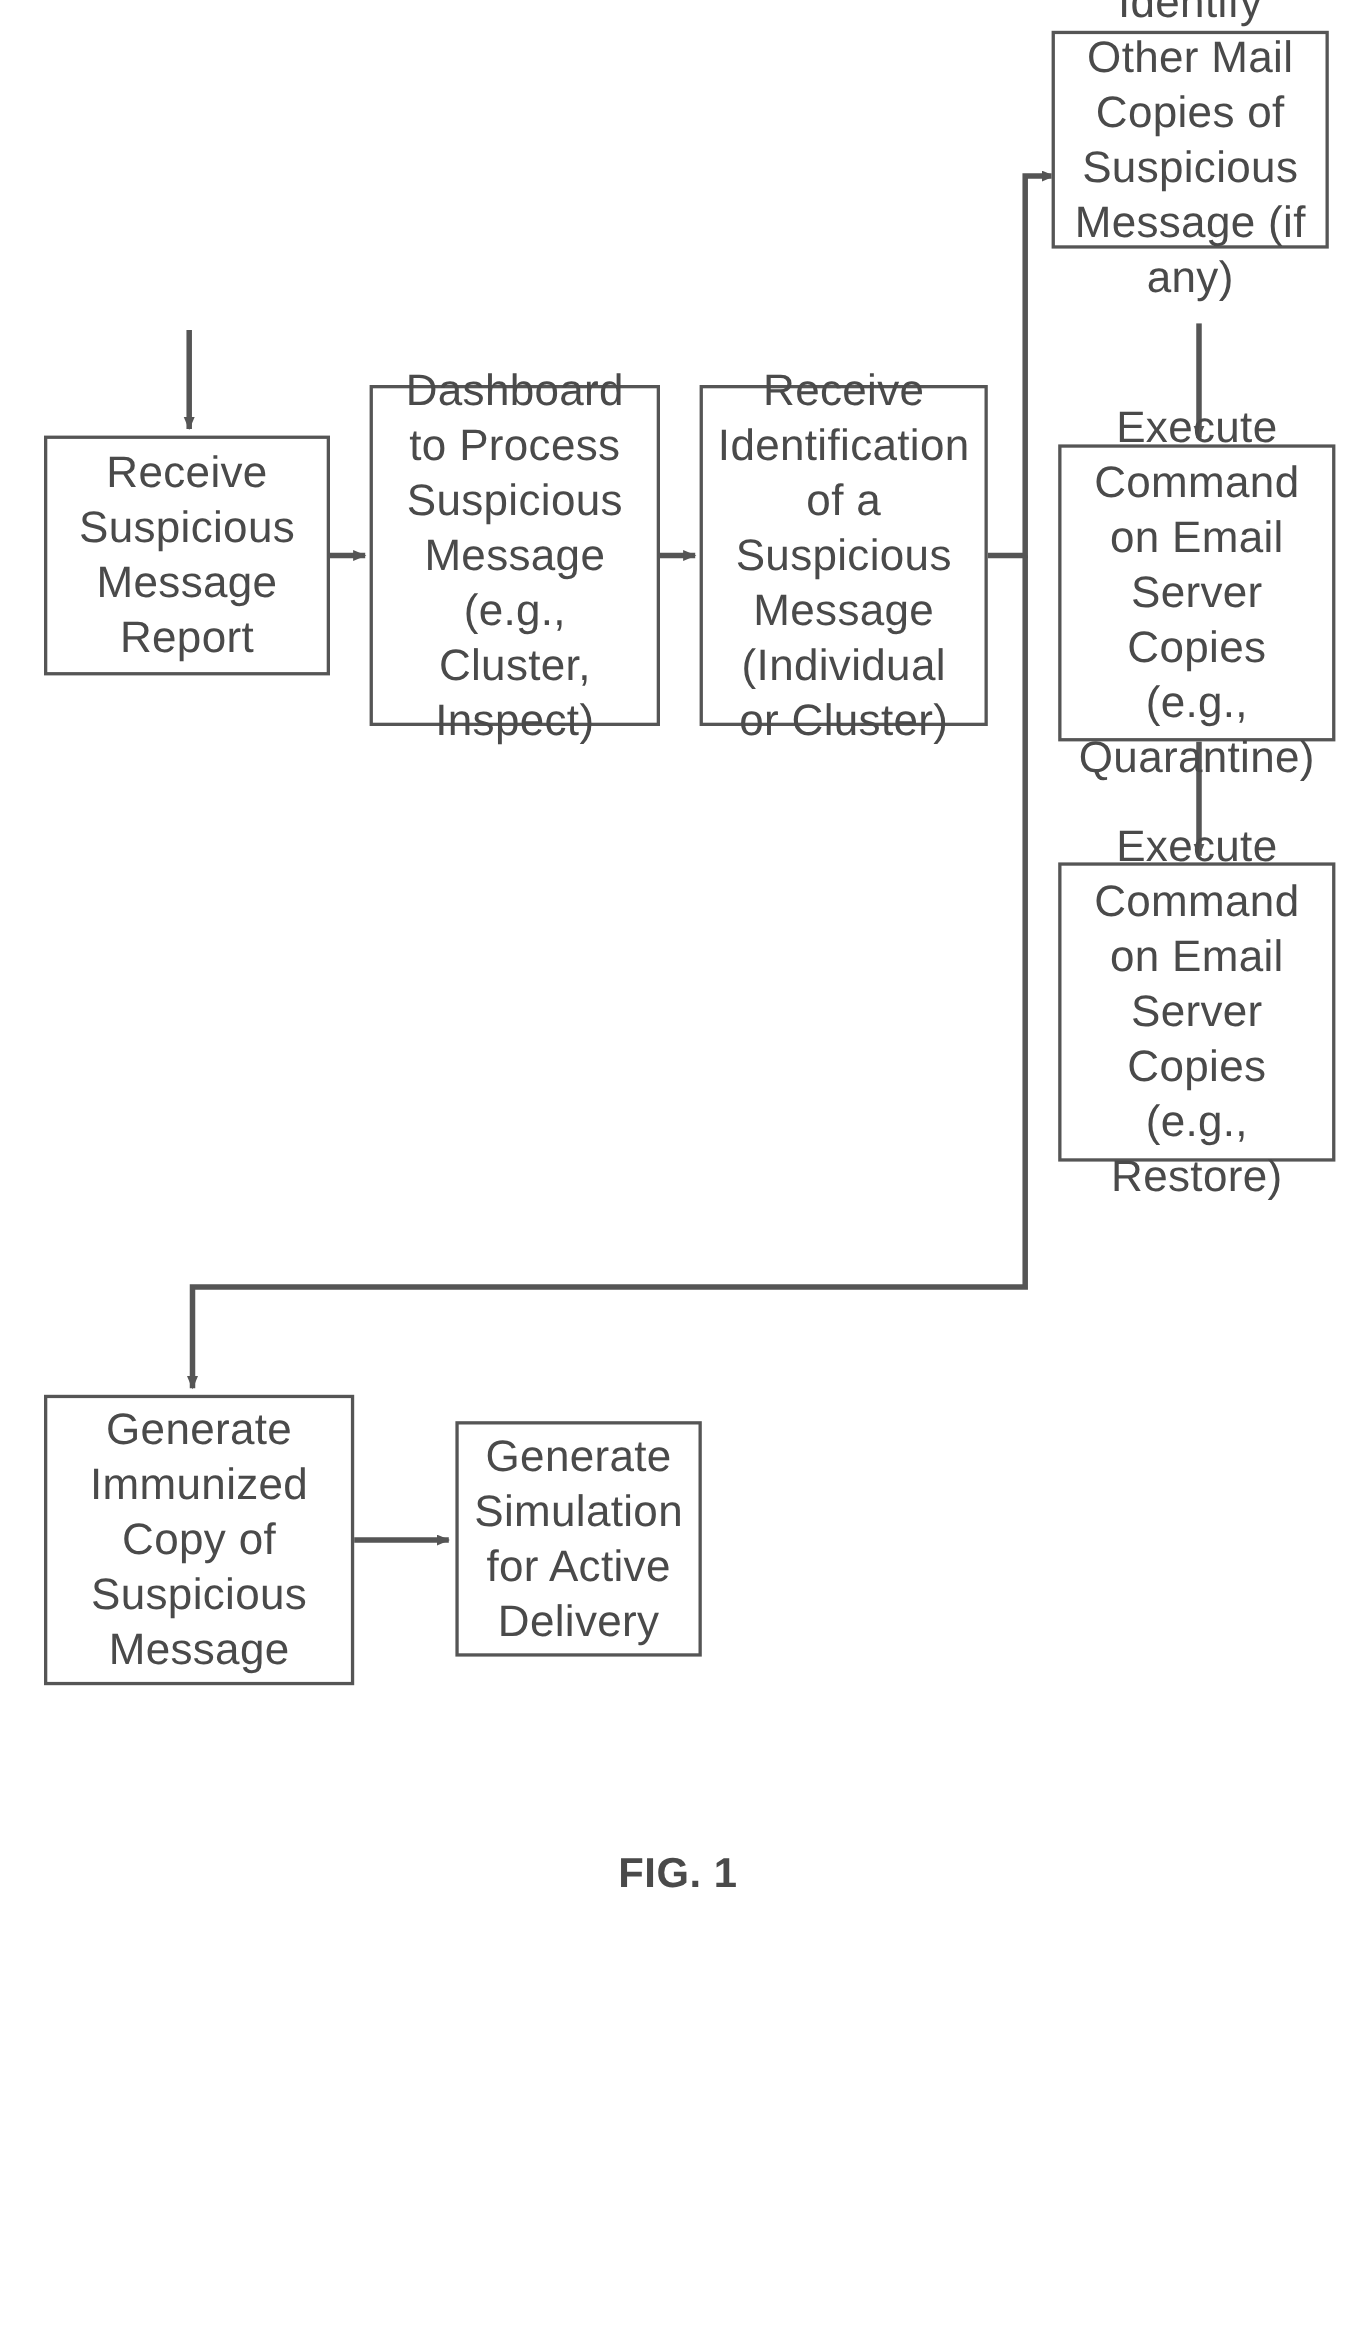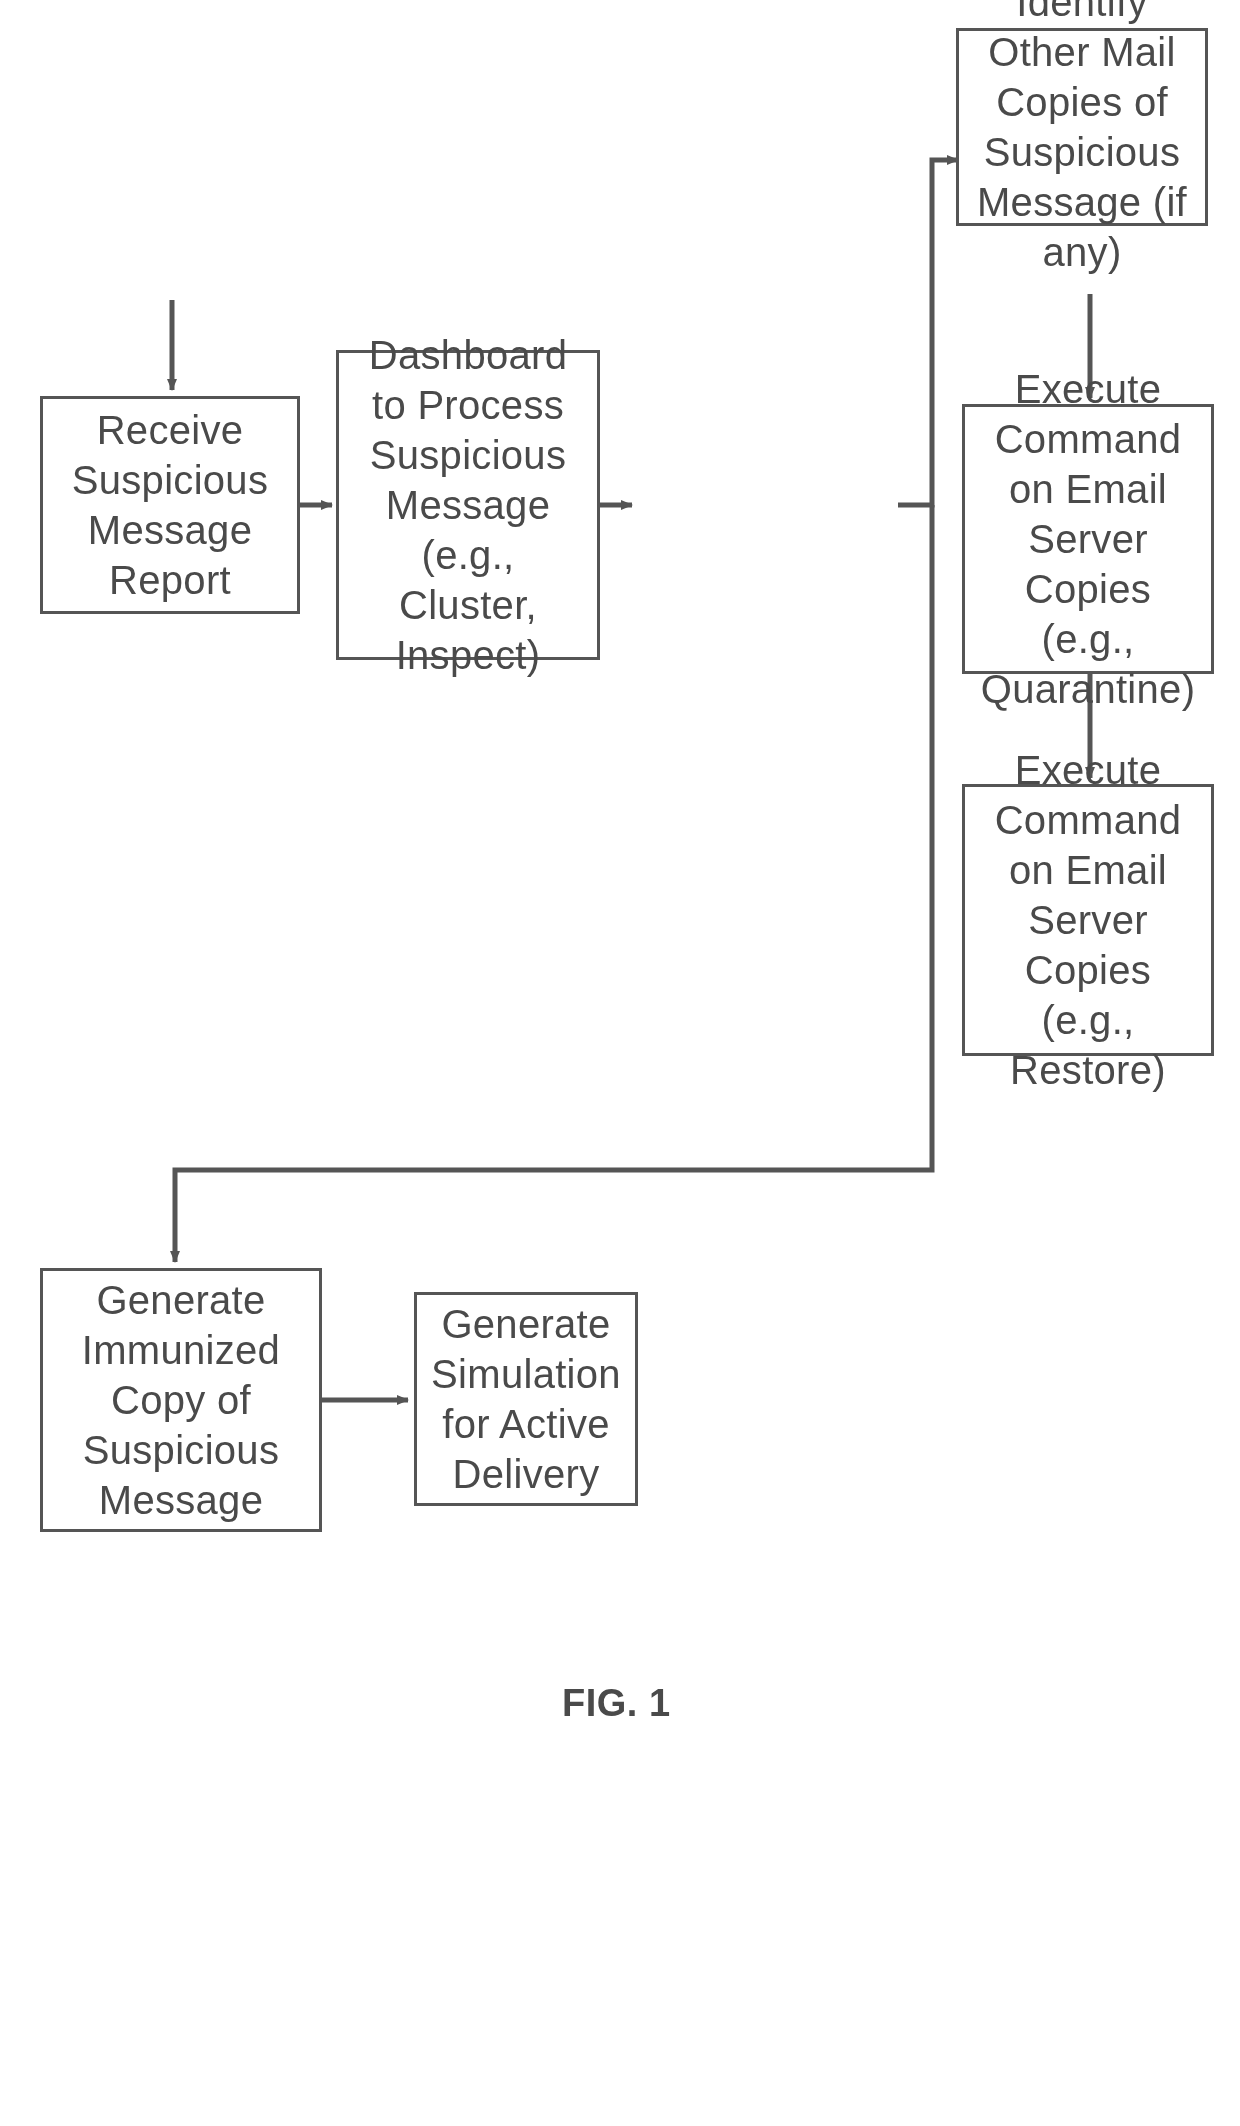--- a/index.html
+++ b/index.html
@@ -85,20 +85,23 @@
 
 
   <div class="box" style="left:40px; top:396px; width:260px; height:218px;text-align:center;">
     <span>Receive Suspicious Message Report</span>
   </div>
 
   <div class="box" style="left:336px; top:350px; width:264px; height:310px;">
     <span>Dashboard to Process Suspicious Message (e.g., Cluster, Inspect)</span>
   </div>
 
+  <div class="box" style="left:636px; top:350px; width:262px; height:310px;">
+    <span>Receive Identification of a Suspicious Message (Individual or Cluster)</span>
+  </div>
 
   <div class="box" style="left:956px; top:28px; width:252px; height:198px;">
     <span>Identify Other Mail Copies of Suspicious Message (if any)</span>
   </div>
 
   <div class="box" style="left:962px; top:404px; width:252px; height:270px;text-align:center;">
     <span>Execute Command on Email Server Copies (e.g., Quarantine)</span>
   </div>
 
   <div class="box" style="left:962px; top:784px; width:252px; height:272px;text-align:center;">

